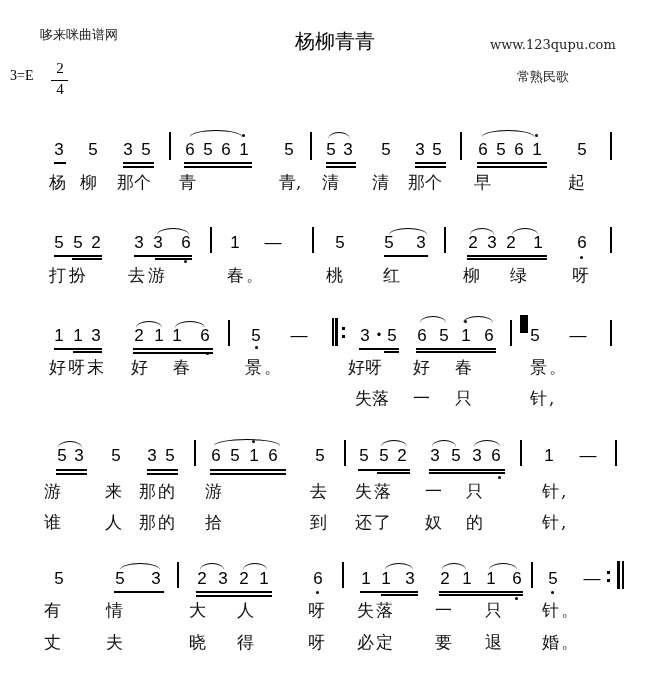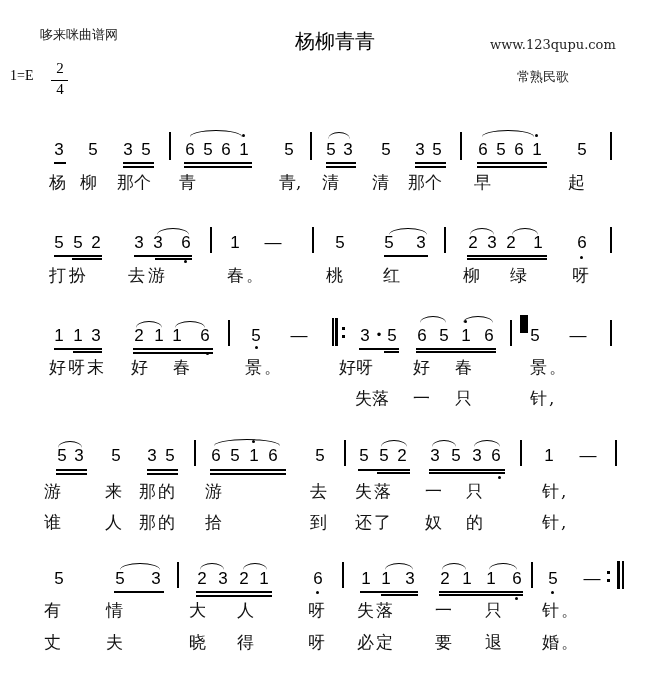--- a/index.html
+++ b/index.html
@@ -21,21 +21,21 @@
   .dash { font-family:"Liberation Sans", sans-serif; font-size:17px; width:22px; text-align:center; line-height:20px; }
   .rep { position:absolute; width:3px; height:3px; background:#000; }
   .seg { font-size:9px; font-family:"DejaVu Sans", sans-serif; }
 </style>
 </head>
 <body>
 
 <div class="abs site" style="left:40px;top:26px;">哆来咪曲谱网</div>
 <div class="abs title" style="left:295px;top:28px;">杨柳青青</div>
 <div class="abs site" style="left:490px;top:37px;">www.123qupu.com</div>
-<div class="abs key" style="left:10px;top:68px;">1=E</div>
+<div class="abs key" style="left:10px;top:68px;">3=E</div>
 <div class="abs frac" style="left:53px;top:60px;">2</div>
 <div class="fracline" style="left:51px;top:80px;width:17px;"></div>
 <div class="abs frac" style="left:53px;top:81px;">4</div>
 <div class="abs site" style="left:517px;top:68px;">常熟民歌</div>
 
 <div>
   <div class="abs note" style="left:53px;top:140px;">3</div>
   <div class="abs note" style="left:87px;top:140px;">5</div>
   <div class="abs note" style="left:122px;top:140px;">3</div>
   <div class="abs note" style="left:140px;top:140px;">5</div>
@@ -179,21 +179,21 @@
   <div class="dot" style="left:464px;top:320px;"></div>
   <div class="slur" style="left:136px;top:321px;width:26px;"></div>
   <div class="slur" style="left:175px;top:321px;width:30px;"></div>
   <div class="slur" style="left:420px;top:316px;width:26px;"></div>
   <div class="slur" style="left:463px;top:316px;width:30px;"></div>
 
   <div class="abs lyric" style="left:49px;top:357px;letter-spacing:2px;">好呀末</div>
   <div class="abs lyric" style="left:131px;top:357px;">好</div>
   <div class="abs lyric" style="left:173px;top:357px;">春</div>
   <div class="abs lyric" style="left:245px;top:357px;letter-spacing:2px;">景。</div>
-  <div class="abs lyric" style="left:339px;top:357px;text-align:right;">好呀</div>
+  <div class="abs lyric" style="left:348px;top:357px;text-align:right;">好呀</div>
   <div class="abs lyric" style="left:413px;top:357px;">好</div>
   <div class="abs lyric" style="left:455px;top:357px;">春</div>
   <div class="abs lyric" style="left:530px;top:357px;letter-spacing:2px;">景。</div>
 
   <div class="abs lyric" style="left:355px;top:388px;">失落</div>
   <div class="abs lyric" style="left:413px;top:388px;">一</div>
   <div class="abs lyric" style="left:455px;top:388px;">只</div>
   <div class="abs lyric" style="left:530px;top:388px;letter-spacing:2px;">针,</div>
 </div>
 

